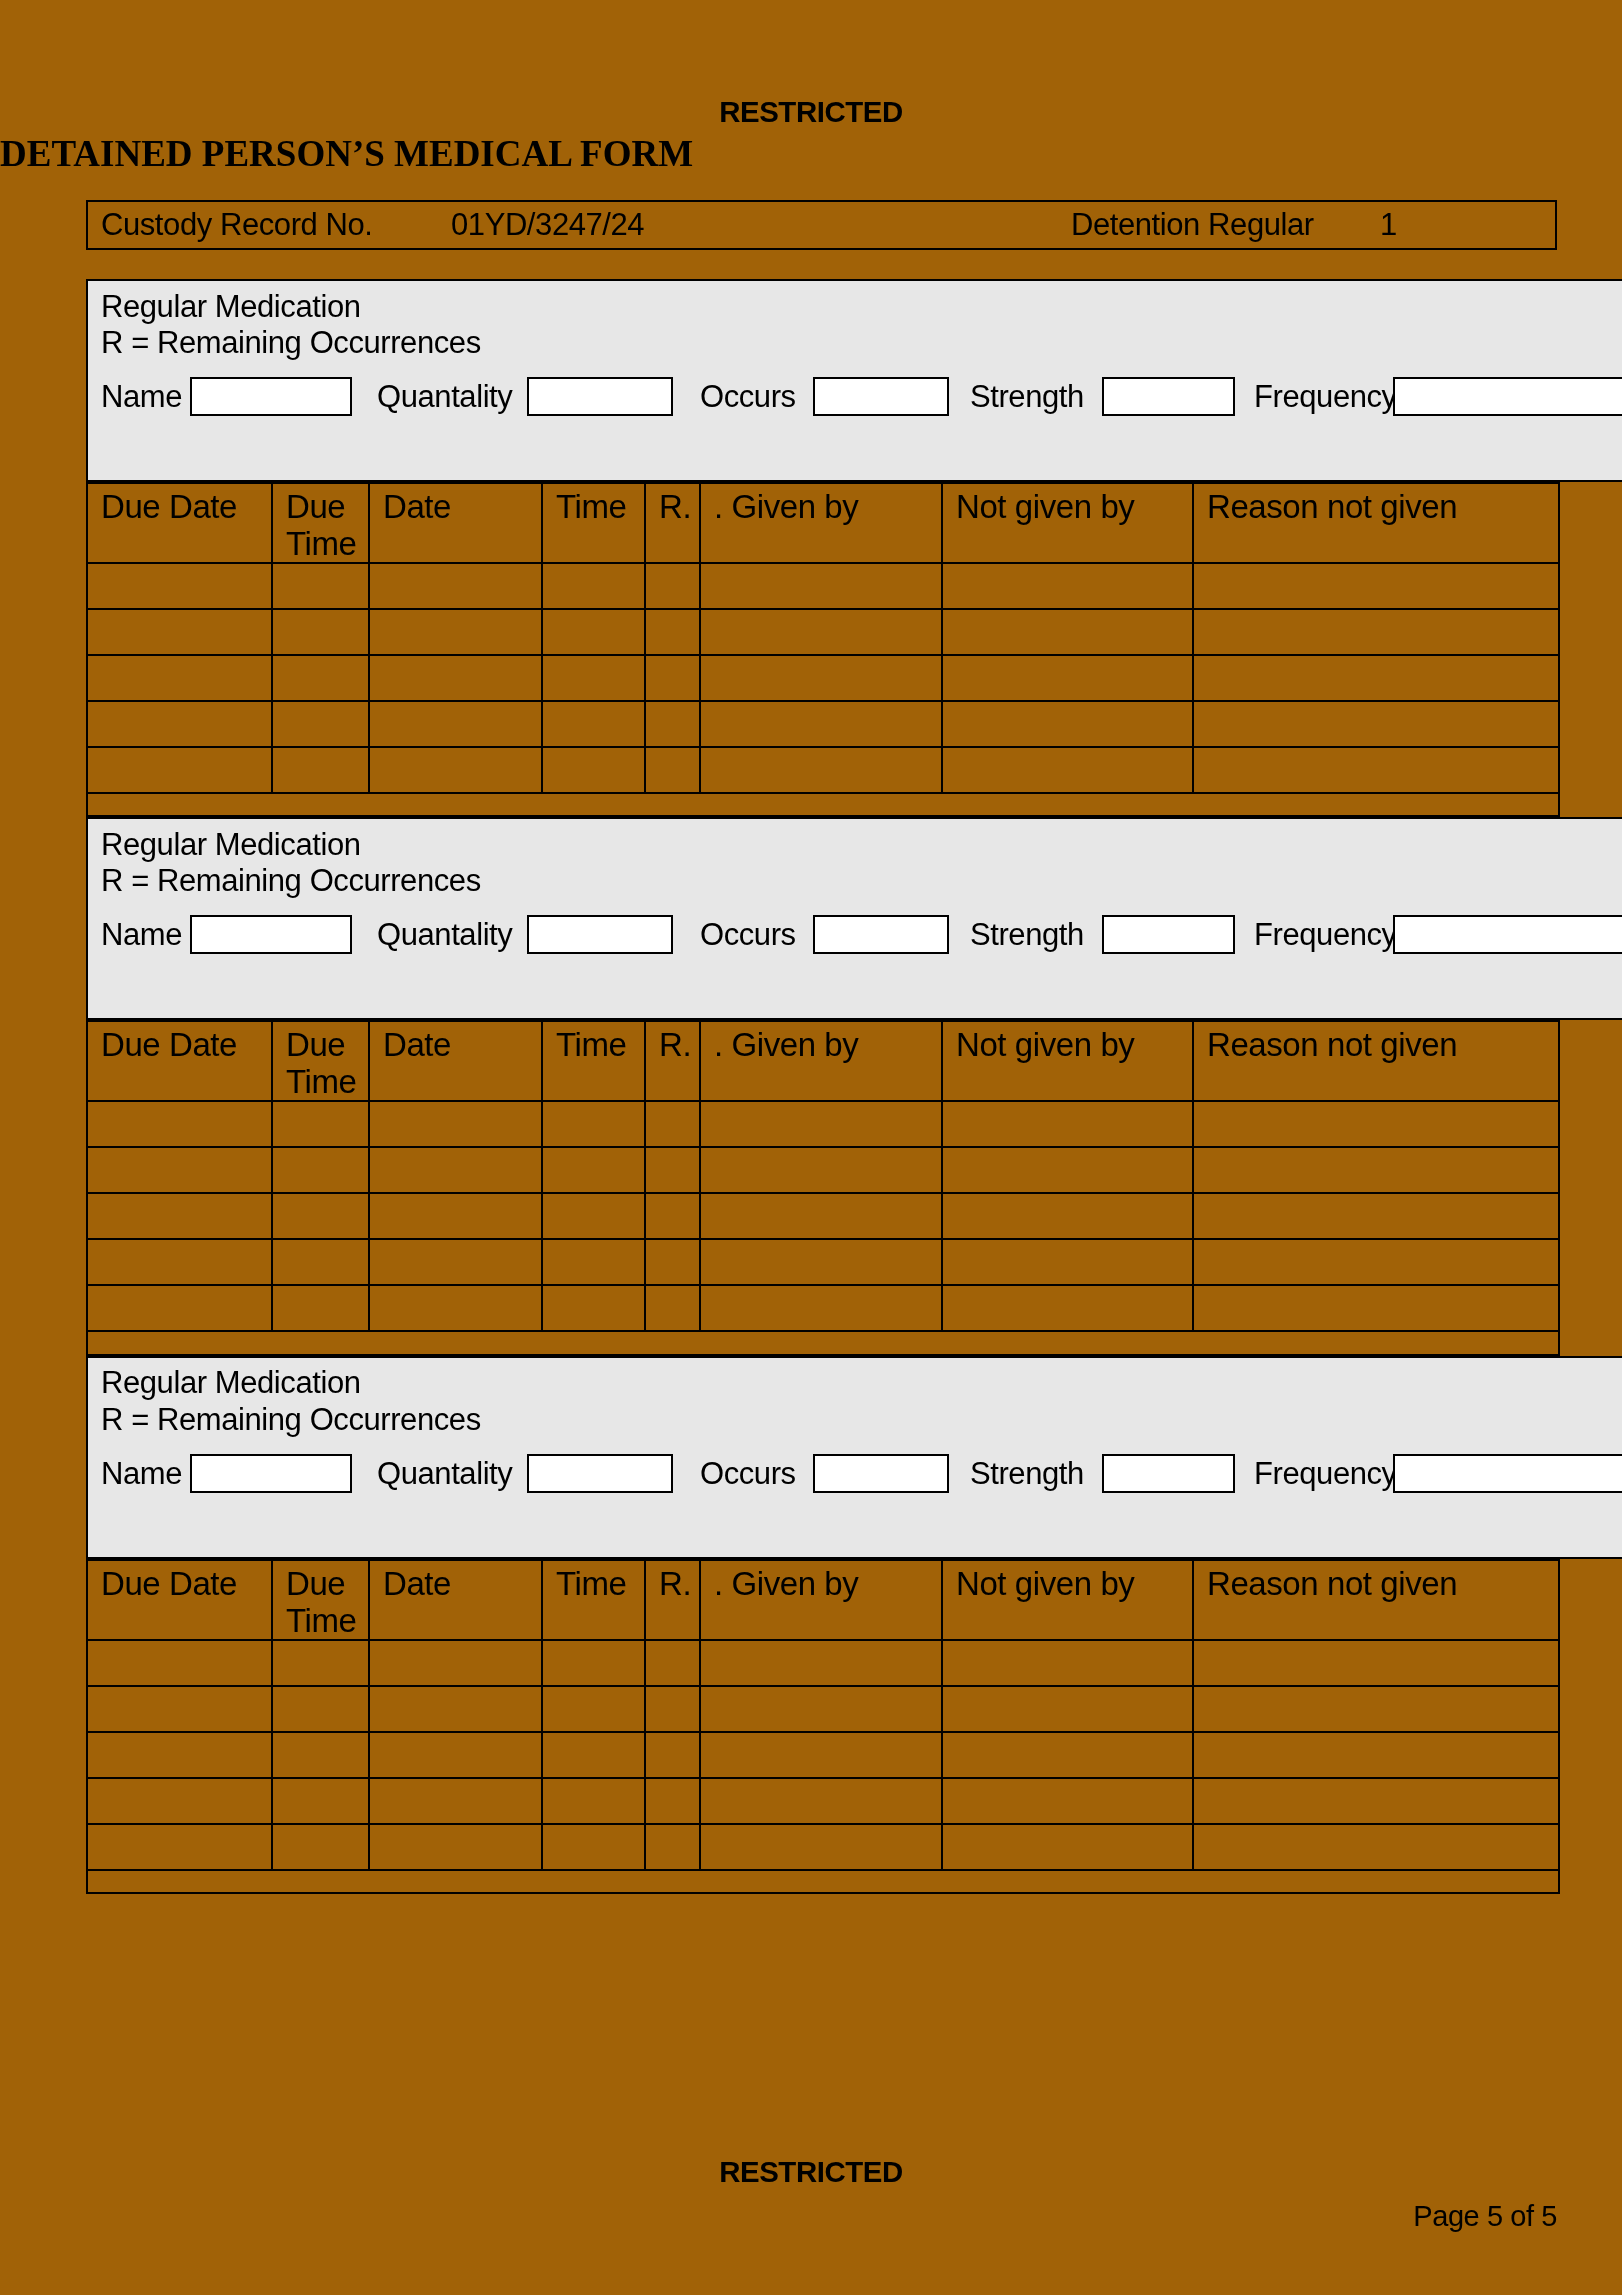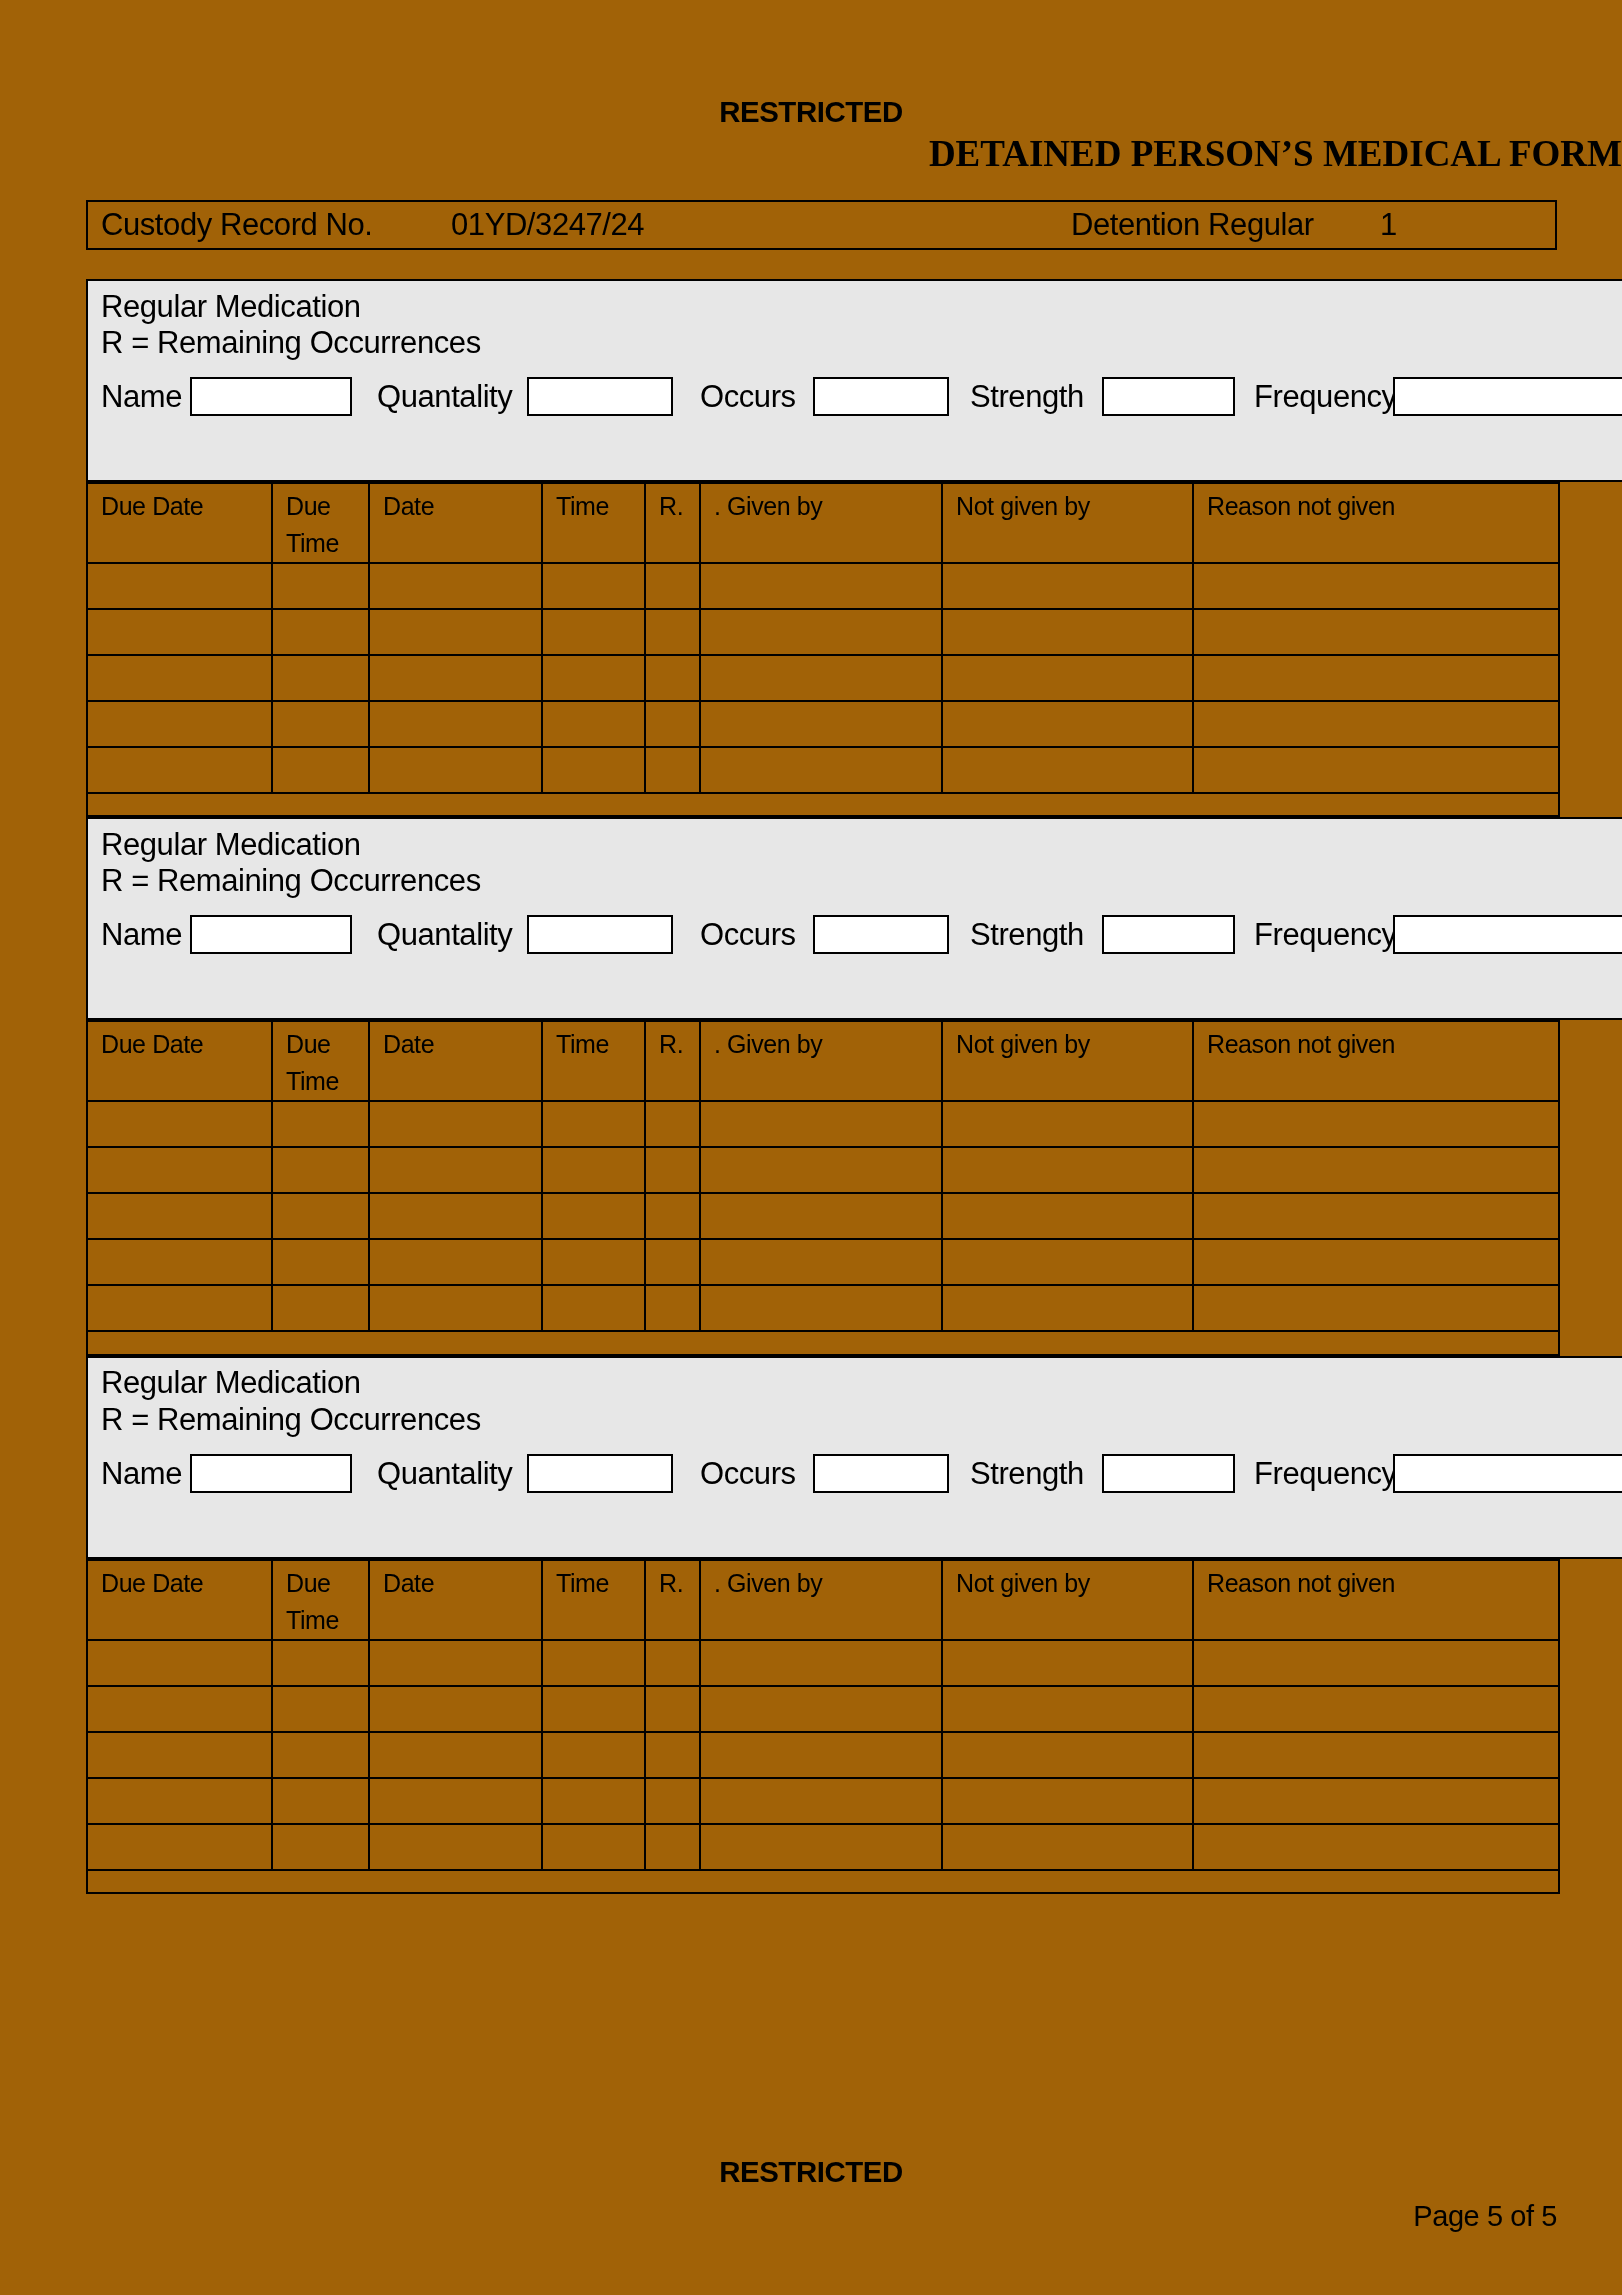--- a/index.html
+++ b/index.html
@@ -13,21 +13,21 @@
     font-family: "Liberation Sans", sans-serif;
     letter-spacing: -0.04em;
     overflow: hidden;
   }
   .banner-top {
     position: absolute; top: 97px; left: 0; width: 100%;
     text-align: center; font-weight: bold; font-size: 29.4px; line-height: 1;
   }
   .doc-title {
     position: absolute; top: 135px; left: 0; width: 100%;
-    text-align: right; font-weight: bold; font-size: 37px; line-height: 1;
+    text-align: left; font-weight: bold; font-size: 37px; line-height: 1;
     font-family: "Liberation Serif", serif; letter-spacing: 0;
   }
   .custody-box {
     position: absolute; top: 200px; left: 86px; width: 1471px; height: 50px;
     border: 2.6px solid #000; font-size: 31px; padding-left: 24px;
   }
   .custody-box span {
     position: absolute; top: 0; height: 45px; line-height: 45px; white-space: nowrap;
   }
   .c1 { left: 13px; }
@@ -53,21 +53,21 @@
   }
   .l1 { left: 13px; }   .b1 { left: 102px; width: 162px; }
   .l2 { left: 289px; }  .b2 { left: 439px; width: 146px; }
   .l3 { left: 612px; }  .b3 { left: 725px; width: 136px; }
   .l4 { left: 882px; } .b4 { left: 1014px; width: 133px; }
   .l5 { left: 1166px; } .b5 { left: 1305px; right: -2.6px; }
 
   .med-table {
     border-collapse: collapse; table-layout: fixed;
     width: 1471px; border: 2.6px solid #000;
-    font-size: 25px;
+    font-size: 33px;
   }
   .med-table th, .med-table td {
     border: 2px solid #000;
     border-top-width: 2.6px; border-bottom-width: 2.6px;
     vertical-align: top; text-align: left;
     padding: 3.9px 7.9px 0 13px;
     font-weight: normal;
     line-height: 37px;
     overflow: hidden;
   }

